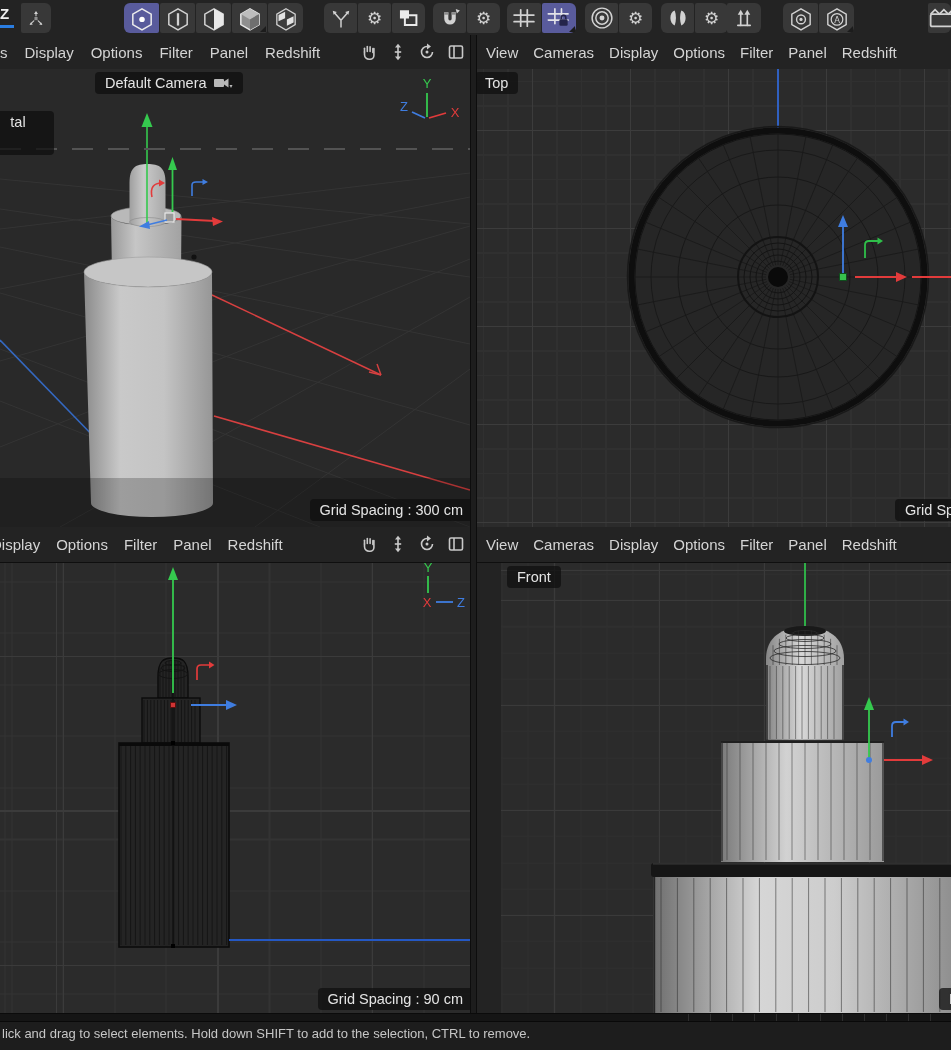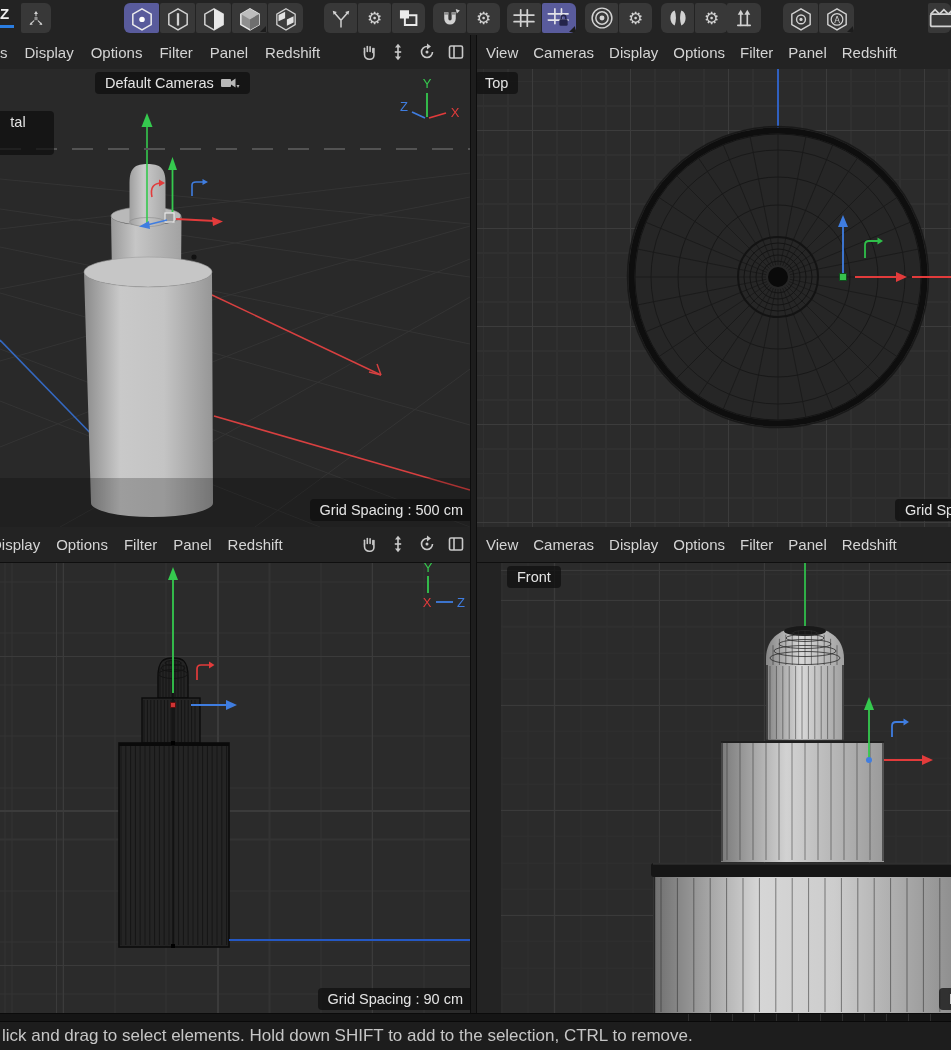--- a/index.html
+++ b/index.html
@@ -57,21 +57,21 @@
   
   .pill{position:absolute;background:rgba(15,15,15,.74);color:#e4e4e4;font-size:14.5px;
         padding:3px 10px;border-radius:4px;display:flex;align-items:center;gap:7px;white-space:nowrap;z-index:4;}
   #horiz-dash{position:absolute;left:0;top:79px;width:470px;height:2px;
         background:repeating-linear-gradient(90deg,#535353 0 21px,transparent 21px 36px);}
   
   #statusbar{position:absolute;left:0;top:1013px;width:951px;height:37px;background:#1d1d1d;border-top:1px solid #0b0b0b;}
   #statstrip{position:absolute;top:0;left:0;width:951px;height:7px;background:#151515;border-bottom:1px solid #090909;}
   #statticks{position:absolute;left:688px;top:0;width:263px;height:7px;
         background:repeating-linear-gradient(90deg,#2e2e2e 0 1px,transparent 1px 22px);}
-  #statmsg{position:absolute;left:2px;top:12px;color:#c6c6c6;font-size:17px;white-space:nowrap;}
+  #statmsg{position:absolute;left:2px;top:12px;color:#c6c6c6;font-size:13px;white-space:nowrap;}
   .axlbl{font-size:13px;font-family:"Liberation Sans",sans-serif;}
 </style>
 </head>
 <body>
 
 <div id="app">
 
   <div id="toolbar">
     <div id="zpartial">
       <span>Z</span>
@@ -378,32 +378,32 @@
         <line x1="427" y1="24" x2="427" y2="48" stroke="#35c94e" stroke-width="1.8"></line>
         <line x1="412" y1="43" x2="425" y2="49" stroke="#3f7de0" stroke-width="1.8"></line>
         <line x1="429" y1="49" x2="446" y2="44" stroke="#e23b3b" stroke-width="1.8"></line>
         <text x="427" y="19" text-anchor="middle" class="axlbl" fill="#35c94e">Y</text>
         <text x="404" y="42" text-anchor="middle" class="axlbl" fill="#3f7de0">Z</text>
         <text x="455" y="48" text-anchor="middle" class="axlbl" fill="#e23b3b">X</text>
       </g>
     </svg>
     <div id="horiz-dash"></div>
     <div class="pill" style="left:95px;top:3px">
-      <span>Default Cameras</span>
+      <span>Default Camera</span>
       <svg width="19" height="14" viewBox="0 0 19 14">
         <rect x="0" y="3" width="10" height="8" rx="1" fill="#b9b9b9"></rect>
         <path d="M10,5.5 L14.5,2.5 V11.5 L10,8.5 Z" fill="#b9b9b9"></path>
         <path d="M15.5,9 l3,0 -1.5,3 Z" fill="#b9b9b9"></path>
       </svg>
     </div>
     <div class="pill" style="left:-18px;top:42px;width:52px;height:38px;align-items:flex-start;padding-top:3px;justify-content:center">
       <span>tal</span>
     </div>
     <div class="pill" style="right:-3px;top:430px">
-      <span>Grid Spacing : 500 cm</span>
+      <span>Grid Spacing : 300 cm</span>
     </div>
   </div>
 
   <div class="vp" id="vp-top">
     <svg class="vpsvg" width="476" height="458">
       <line x1="303" y1="0" x2="303" y2="60" stroke="#3060c0" stroke-width="2"></line>
       <circle cx="303" cy="208" r="146" fill="#262626"></circle>
       <g id="topwire">
           <line x1="315" y1="208" x2="446" y2="208" stroke="#1b1b1b" stroke-width="1"></line>
           <line x1="314.76942336483876" y1="210.34108386419354" x2="443.25229509766194" y2="235.89791604830634" stroke="#1b1b1b" stroke-width="1"></line>

